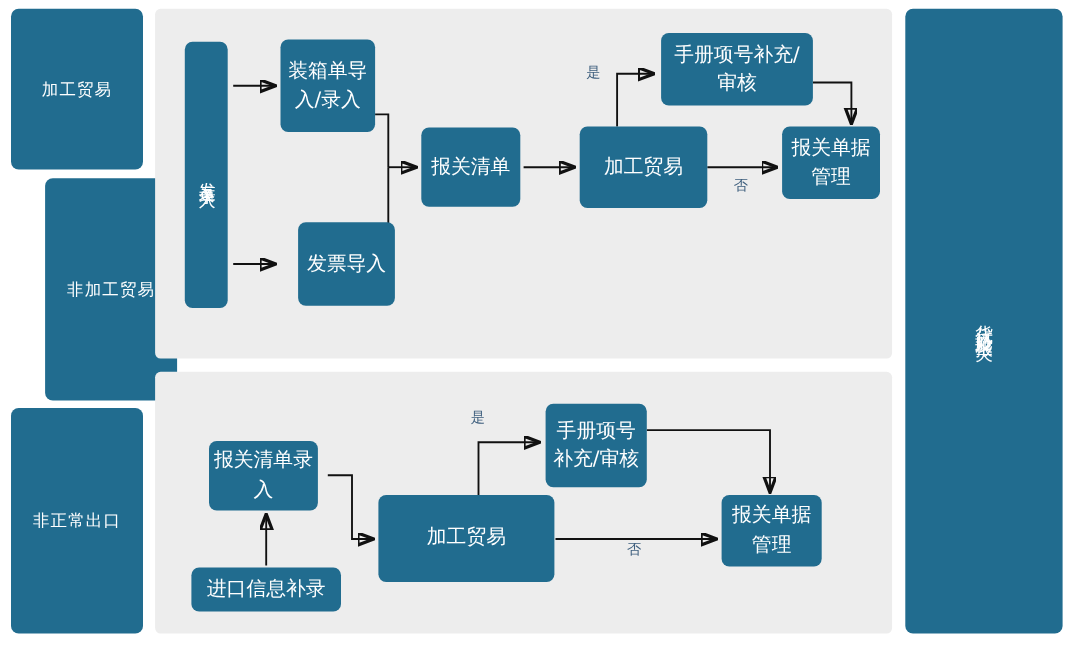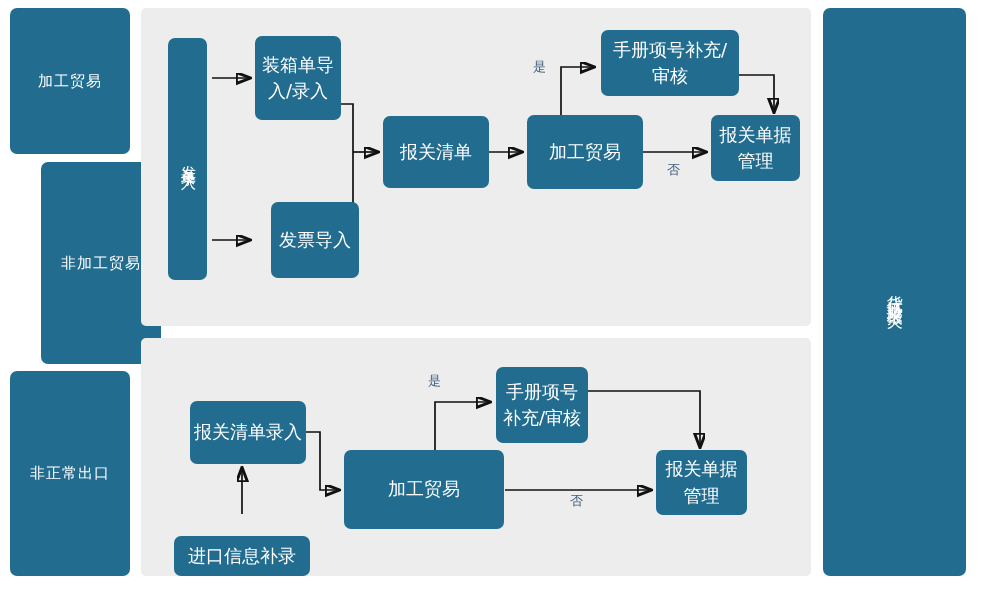--- a/index.html
+++ b/index.html
@@ -155,21 +155,21 @@
   </div>
 
   <div class="node" style="left:255px; top:36px; width:86px; height:84px;">
     <span>装箱单导入/录入</span>
   </div>
 
   <div class="node" style="left:255px; top:202px; width:88px; height:76px;margin-left:16px;">
     <span>发票导入</span>
   </div>
 
-  <div class="node" style="left:383px; top:116px; width:106px; height:72px;">
+  <div class="node" style="left:383px; top:116px; width:90px; height:72px;">
     <span>报关清单</span>
   </div>
 
   <div class="node" style="left:527px; top:115px; width:116px; height:74px;">
     <span>加工贸易</span>
   </div>
 
   <div class="node" style="left:601px; top:30px; width:138px; height:66px;">
     <span>手册项号补充/审核</span>
   </div>
@@ -179,25 +179,25 @@
   </div>
 
   <div class="edge-label" style="left:533px; top:60px;">
     <span>是</span>
   </div>
 
   <div class="edge-label" style="left:667px; top:163px;">
     <span>否</span>
   </div>
 
-  <div class="node" style="left:190px; top:401px; width:116px; height:63px;align-items:center;">
+  <div class="node" style="left:190px; top:401px; width:99px; height:63px;align-items:center;">
     <span>报关清单录入</span>
   </div>
 
-  <div class="node" style="left:174px; top:536px; width:136px; height:40px;">
+  <div class="node" style="left:174px; top:516px; width:136px; height:40px;">
     <span>进口信息补录</span>
   </div>
 
   <div class="node" style="left:344px; top:450px; width:160px; height:79px;">
     <span>加工贸易</span>
   </div>
 
   <div class="node" style="left:496px; top:367px; width:92px; height:76px;">
     <span>手册项号补充/审核</span>
   </div>

